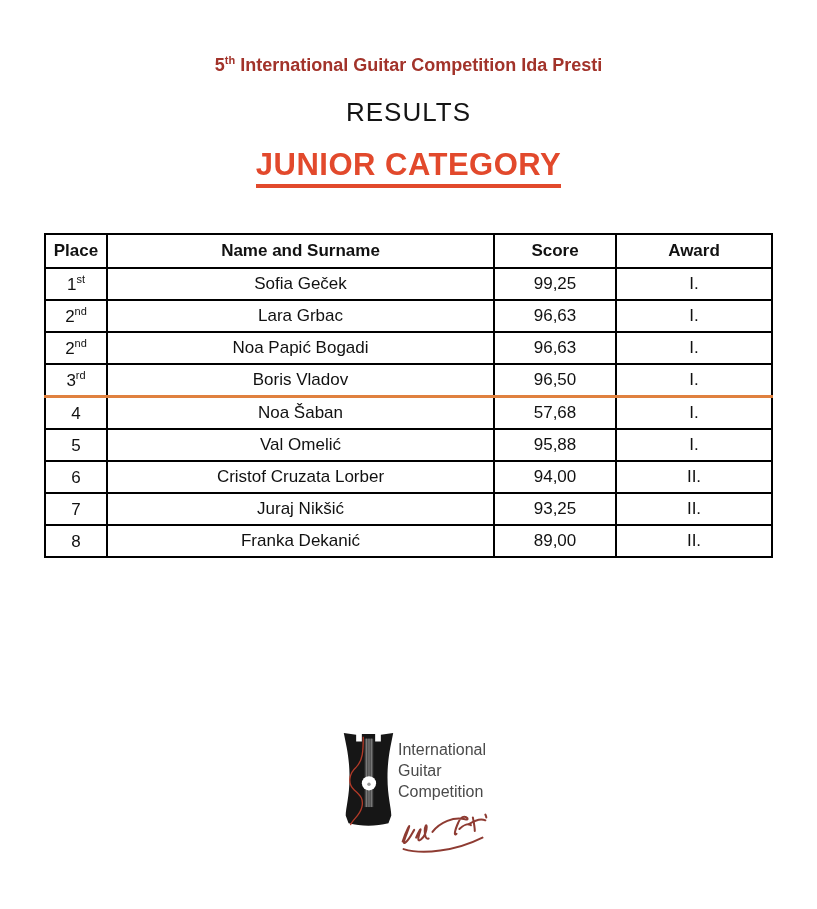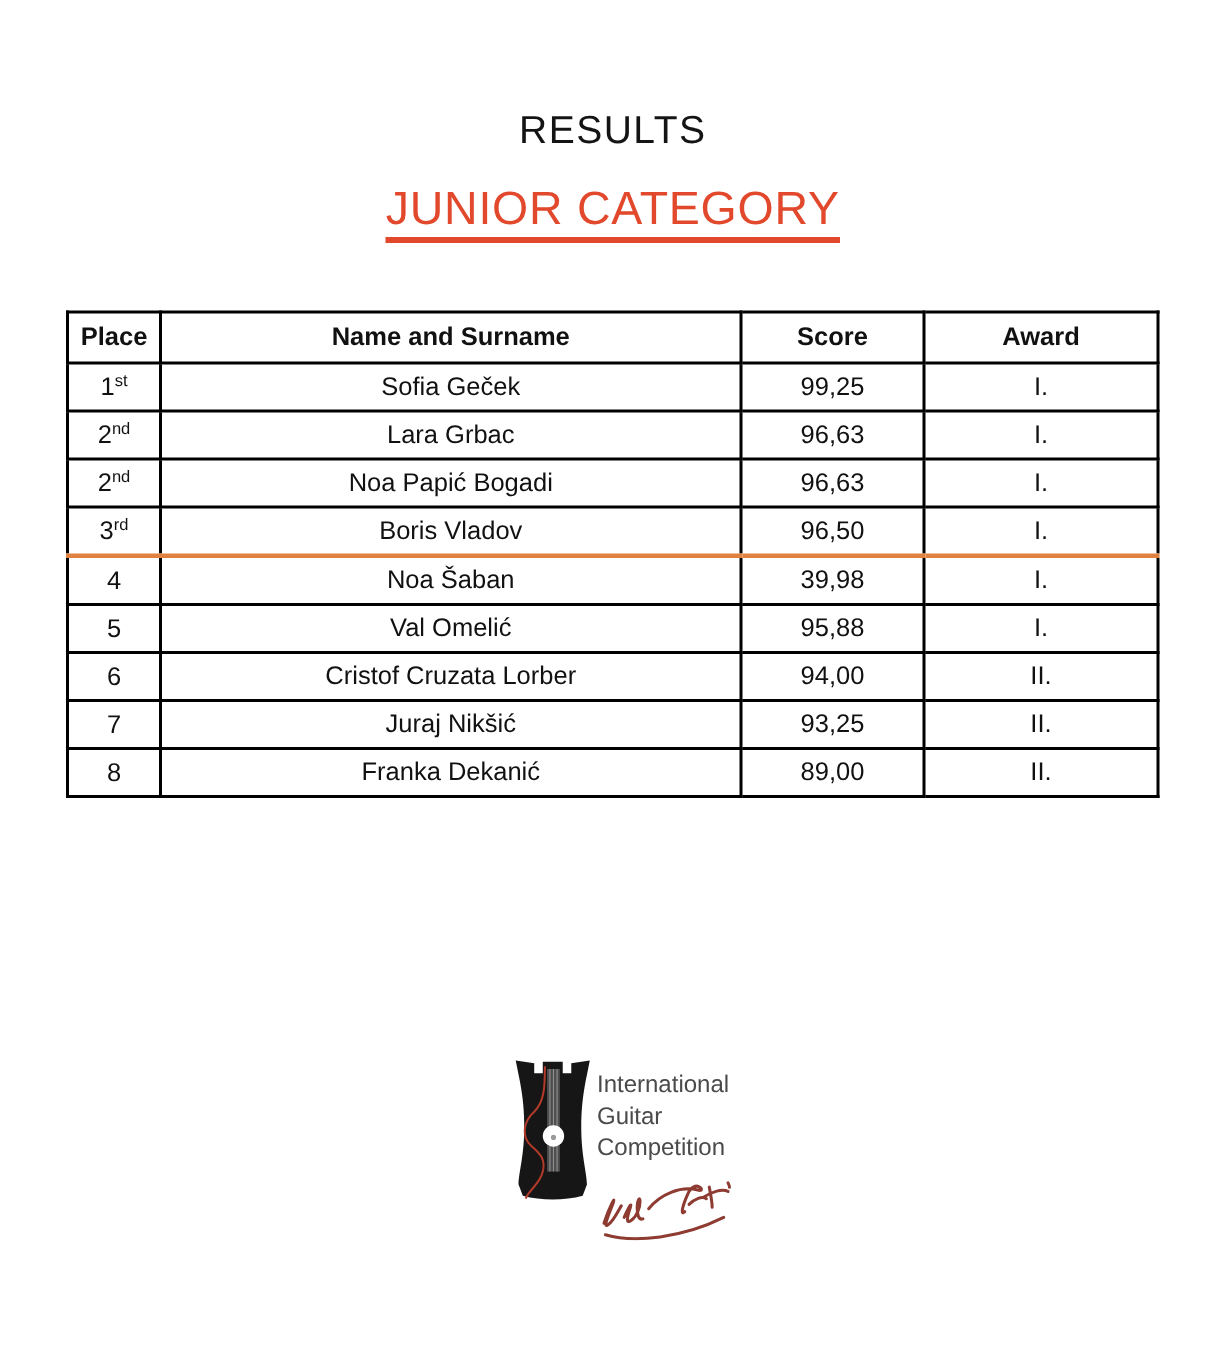--- a/index.html
+++ b/index.html
@@ -14,21 +14,21 @@
   }
   .title-line sup { font-size:11px; vertical-align:super; }
   .title-line2 { margin-top:20px; }
 
   .results-heading {
     margin-top:21px; font-size:26px; font-weight:400; letter-spacing:1px; color:#141414;text-align:center;
   }
 
   .category-heading { margin-top:19px; }
   .category-heading span {
-    display:inline-block; font-size:31px; font-weight:400; color:#E2492C;
+    display:inline-block; font-size:31px; font-weight:700; color:#E2492C;
     border-bottom:4px solid #E2492C; padding-bottom:1px; letter-spacing:0.5px;
   }
 
   table.results {
     border-collapse:collapse; margin:45px auto 0; width:727px; table-layout:fixed;
   }
   table.results th, table.results td {
     border:2px solid #000; font-size:17px; padding:0;
   }
   table.results th { height:32px; font-weight:bold; text-align:center;border-radius:12px; }
@@ -44,20 +44,21 @@
   .logo-tower { width:57px; height:97px; flex:0 0 auto; }
   .logo-right { margin-left:1px; text-align:left; padding-top:8px; }
   .logo-text { font-size:16px; line-height:21px; color:#4A4A4A; }
   .logo-signature { width:98px; height:50px; margin-top:1px; margin-left:-3px; display:block; }
 </style>
 </head>
 <body>
 
 <div class="doc">
 
+  <div class="title-line"><span>5</span><sup>th</sup><span> International Guitar Competition Ida Presti</span></div>
 
 
   <div class="results-heading">RESULTS</div>
 
   <div class="category-heading">
     <span>JUNIOR CATEGORY</span>
   </div>
 
   <table class="results">
     <colgroup>
@@ -95,21 +96,21 @@
       </tr>
       <tr class="podium-separator">
         <td class="place-cell"><span>3</span><sup>rd</sup></td>
         <td class="name-cell">Boris Vladov</td>
         <td>96,50</td>
         <td>I.</td>
       </tr>
       <tr>
         <td class="place-cell"><span>4</span><sup></sup></td>
         <td class="name-cell">Noa Šaban</td>
-        <td>39,98</td>
+        <td>57,68</td>
         <td>I.</td>
       </tr>
       <tr>
         <td class="place-cell"><span>5</span><sup></sup></td>
         <td class="name-cell">Val Omelić</td>
         <td>95,88</td>
         <td>I.</td>
       </tr>
       <tr>
         <td class="place-cell"><span>6</span><sup></sup></td>

